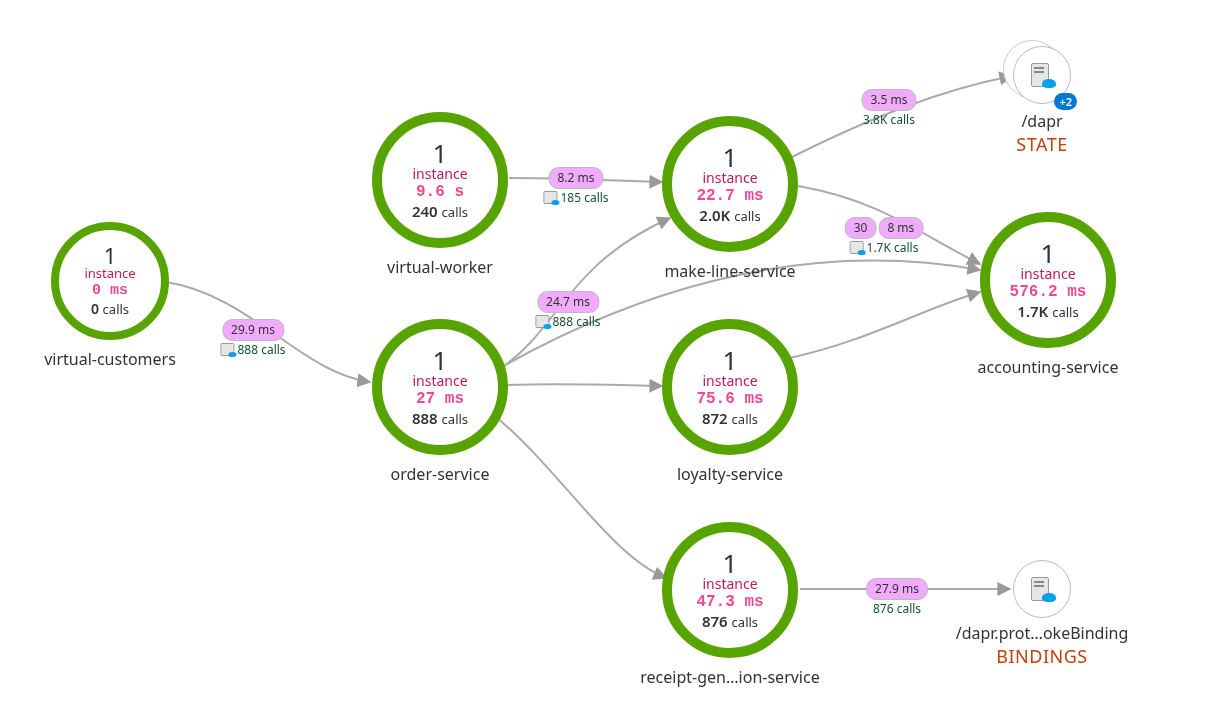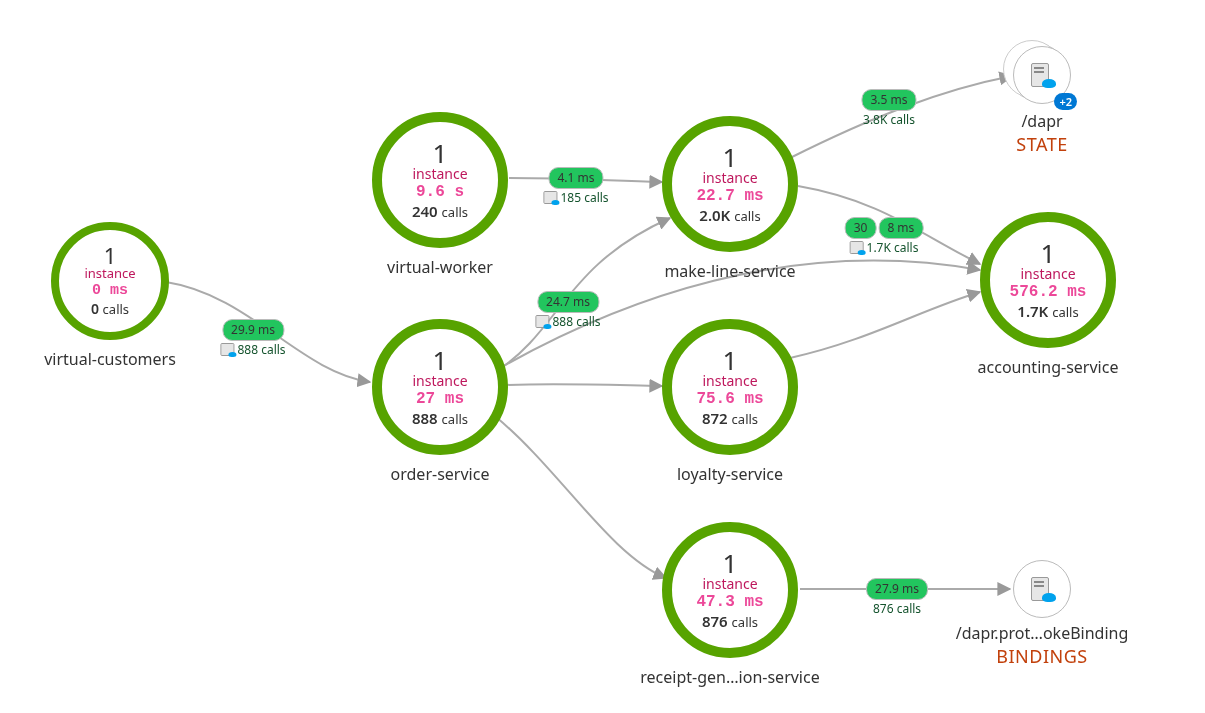--- a/index.html
+++ b/index.html
@@ -35,21 +35,21 @@
   }
   .dep-circle.shadow::before { transform:translate(-5px,-3px); }
   .dep-circle.shadow::after  { transform:translate(-10px,-6px); }
   .badge { position:absolute; right:-6px; bottom:-2px; background:#0078d4; color:#fff; border-radius:10px; font-size:11px; padding:1px 5px; font-weight:600; }
 
   .server-icon { width:22px; height:24px; position:relative; }
   .server-icon .box { width:16px; height:22px; background:#e6e6e6; border:1px solid #999; border-radius:2px; position:absolute; left:0; top:0; }
   .server-icon .line { width:10px; height:2px; background:#888; position:absolute; left:3px; }
   .server-icon .cloud { width:14px; height:9px; background:#00a2ed; border-radius:50% 50% 40% 40%; position:absolute; right:-3px; bottom:-1px; }
 
-  .pill { background:#22c55e; border:1px solid #bbb; border-radius:10px; font-size:12px; padding:1px 8px; white-space:nowrap; display:inline-block; color:#333; }
+  .pill { background:#f0abfc; border:1px solid #bbb; border-radius:10px; font-size:12px; padding:1px 8px; white-space:nowrap; display:inline-block; color:#333; }
   .elabel { position:absolute; transform:translate(-50%,-50%); text-align:center; font-size:12px; line-height:1.5; color:#333; pointer-events:auto; cursor:pointer; }
   .elabel .sub { color:#14532d; }
   .mini-icon { display:inline-block; width:12px; height:11px; background:linear-gradient(#e6e6e6,#e6e6e6); border:1px solid #999; border-radius:1.5px; position:relative; vertical-align:-2px; margin-right:3px; }
   .mini-icon::after{ content:""; position:absolute; width:8px; height:5.5px; background:#00a2ed; border-radius:50% 50% 40% 40%; right:-3px; bottom:-2px; }
 </style>
 </head>
 <body>
 
 <div id="canvas">
 
@@ -81,21 +81,21 @@
 
       <path d="M 800 589 C 870 589, 940 589, 1010 589"></path>
     </g>
   </svg>
 
   <div class="elabel" style="left:253px; top:339px;">
     <span class="pill">29.9 ms</span><br>
     <span class="sub"><span class="mini-icon"></span><span>888 calls</span></span>
   </div>
   <div class="elabel" style="left:576px; top:187px;">
-    <span class="pill">4.1 ms</span><br>
+    <span class="pill">8.2 ms</span><br>
     <span class="sub"><span class="mini-icon"></span><span>185 calls</span></span>
   </div>
   <div class="elabel" style="left:568px; top:295px;margin-top:16px;">
     <span class="pill">24.7 ms</span><br>
     <span class="sub"><span class="mini-icon"></span><span>888 calls</span></span>
   </div>
   <div class="elabel" style="left:889px; top:109px;">
     <span class="pill">3.5 ms</span><br>
     <span class="sub">3.8K calls</span>
   </div>

